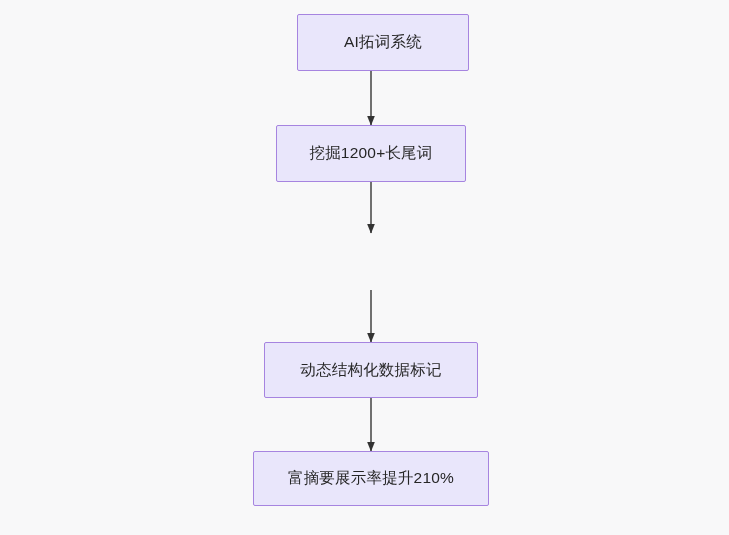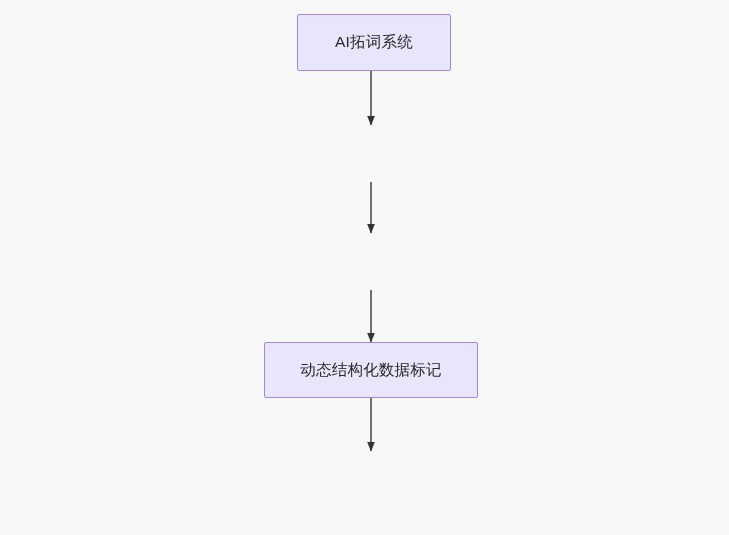--- a/index.html
+++ b/index.html
@@ -57,24 +57,30 @@
       </marker>
     </defs>
     <g id="edges-group">
         <line x1="371" y1="71" x2="371" y2="125" stroke="#707070" stroke-width="2" marker-end="url(#arrowhead)"></line>
         <line x1="371" y1="182" x2="371" y2="233" stroke="#707070" stroke-width="2" marker-end="url(#arrowhead)"></line>
         <line x1="371" y1="290" x2="371" y2="342" stroke="#707070" stroke-width="2" marker-end="url(#arrowhead)"></line>
         <line x1="371" y1="398" x2="371" y2="451" stroke="#707070" stroke-width="2" marker-end="url(#arrowhead)"></line>
       </g>
   </svg>
 
-  <div class="node" style="left: 297px; top: 14px; width: 154px; height: 57px; background: rgb(233, 230, 251); border-color: rgb(166, 132, 224);">
+  <div class="node" style="left: 297px; top: 14px; width: 172px; height: 57px; background: rgb(233, 230, 251); border-color: rgb(166, 132, 224);">
     <span class="node-label">AI拓词系统</span>
   </div>
 
+  <div class="node" style="left: 276px; top: 125px; width: 190px; height: 57px; background: rgb(233, 230, 251); border-color: rgb(166, 132, 224);">
+    <span class="node-label">挖掘1200+长尾词</span>
+  </div>
 
 
   <div class="node" style="left: 264px; top: 342px; width: 214px; height: 56px; background: rgb(233, 230, 251); border-color: rgb(166, 132, 224);">
     <span class="node-label">动态结构化数据标记</span>
   </div>
 
+  <div class="node" style="left: 253px; top: 451px; width: 236px; height: 55px; background: rgb(233, 230, 251); border-color: rgb(166, 132, 224);">
+    <span class="node-label">富摘要展示率提升210%</span>
+  </div>
 
 </div>
 
 </body></html>

